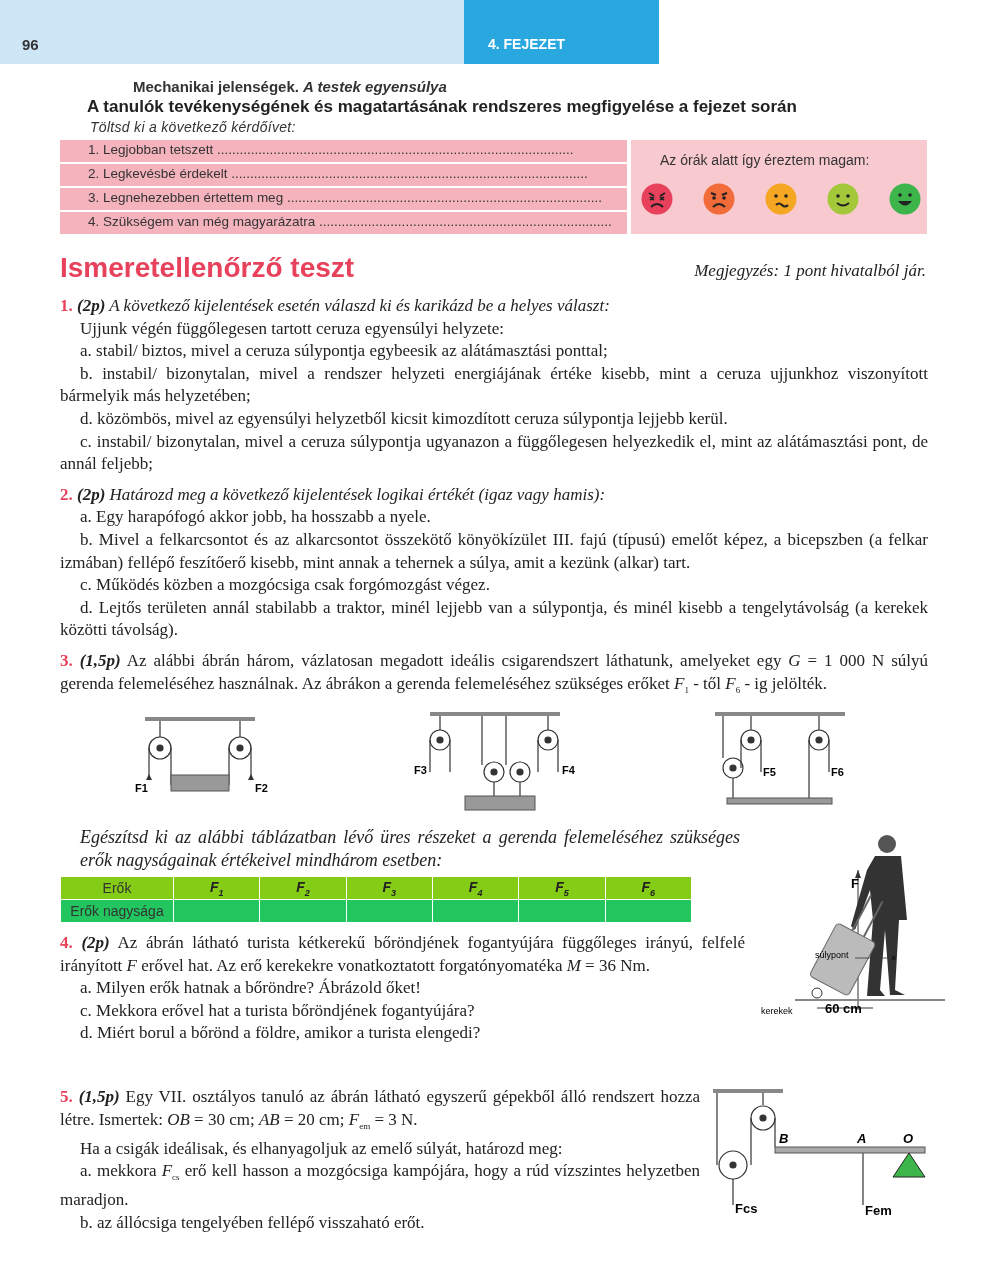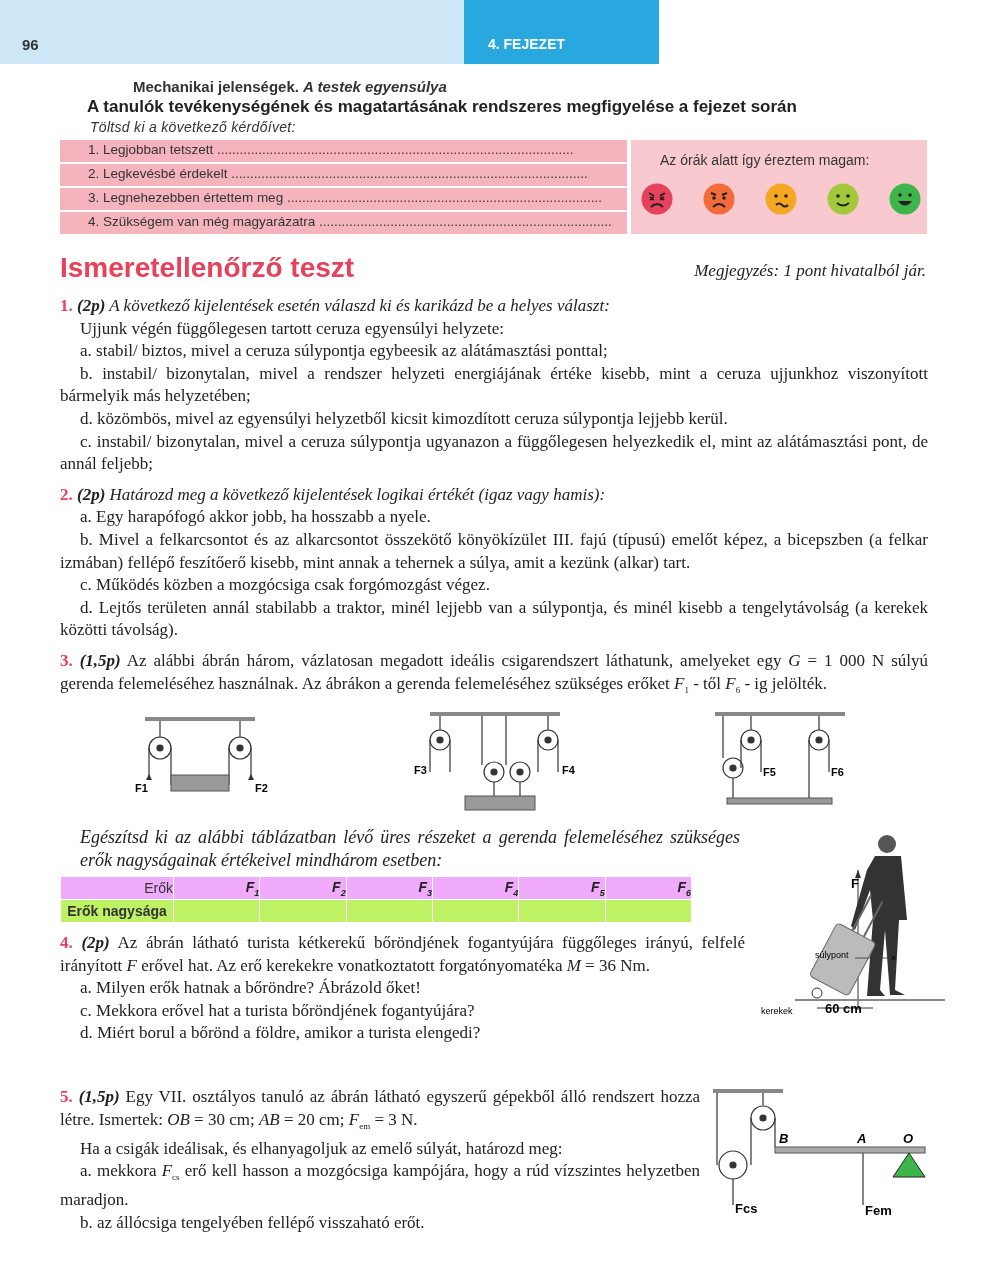--- a/index.html
+++ b/index.html
@@ -26,22 +26,22 @@
   .content { position: absolute; left: 60px; top: 295px; width: 868px; font-size: 17px; line-height: 22.6px; }
   .content p { text-align: justify; }
   .ind { padding-left: 20px; }
   .qn { color: #e8415b; font-weight: bold; }
   .gap { height: 8px; }
 
   .fig { position: absolute; }
   .table-wrap { position: absolute; left: 60px; top: 876px; width: 632px; }
   table { border-collapse: collapse; width: 632px; font: 14px "Liberation Sans", sans-serif; }
   td { border: 1px solid #fff; height: 23px; }
-  tr.r1 td { background: #f0abfc; text-align: right; }
-  tr.r2 td { background: #bef264; font-weight: bold; }
+  tr.r1 td { background: #84cc16; text-align: center; }
+  tr.r2 td { background: #22c55e; }
   td.hdr { width: 113px; text-align: center; color: #333; }
   td.f { font-weight: bold; font-style: italic; }
   sub { font-size: 9px; }
 </style>
 </head>
 <body>
 
 <div class="header">
   <div class="bar"></div>
   <div class="chap"></div>

